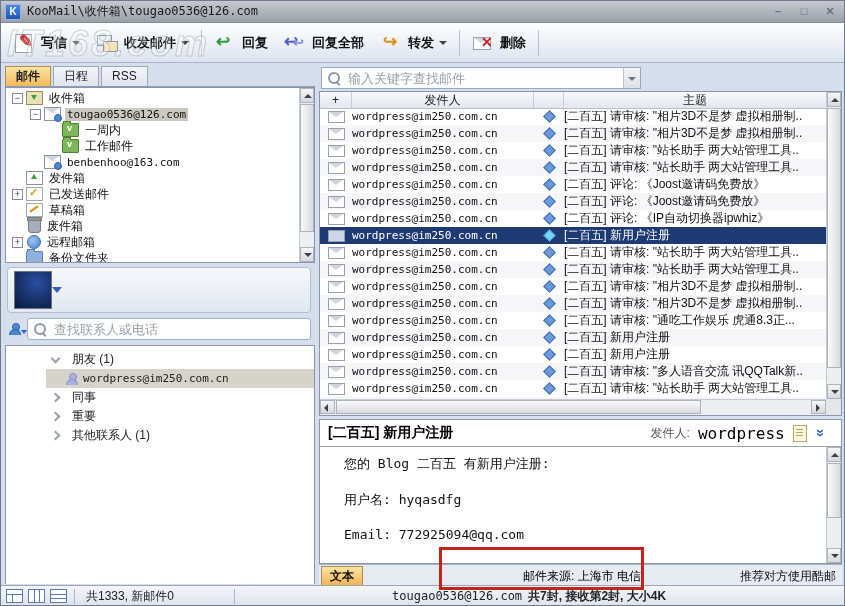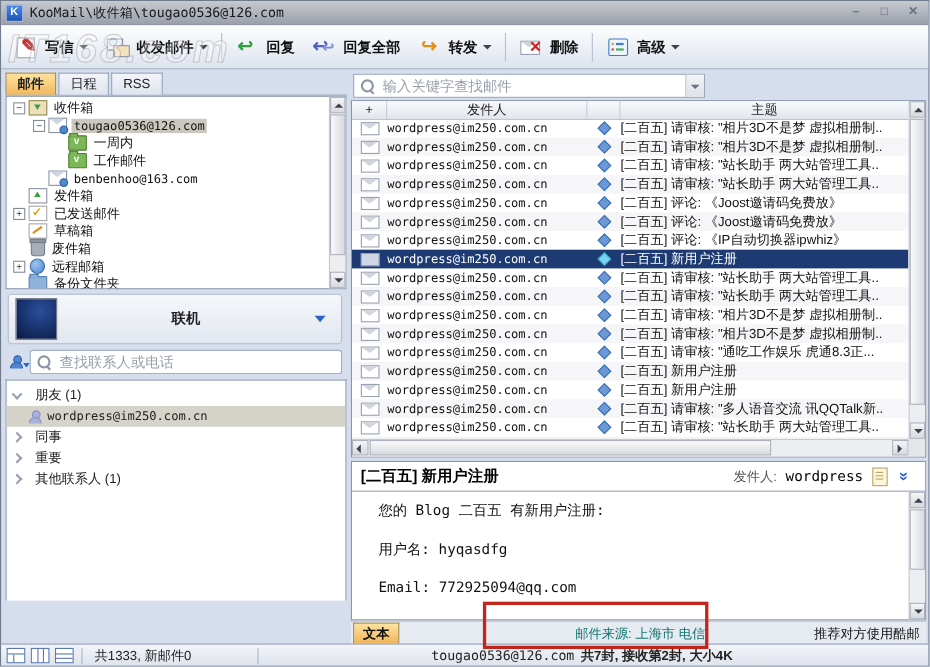--- a/index.html
+++ b/index.html
@@ -99,21 +99,21 @@
 
   #contact-search-row{position:absolute;left:6px;top:316px;width:304px;height:24px;display:flex;align-items:center;}
   #contact-person-ico{position:relative;margin:0 6px 0 2px;}
   .mini-caret{position:absolute;right:-6px;bottom:1px;border-left:3px solid transparent;border-right:3px solid transparent;border-top:4px solid #2b62c4;}
   .search-box{position:relative;flex:1;height:22px;background:#fff;border:1px solid #9fb0c8;border-radius:3px;display:flex;align-items:center;box-sizing:border-box;}
   .search-box input{border:none;outline:none;flex:1;font-size:13px;color:#0f172a;background:transparent;font-family:"Liberation Sans",sans-serif;}
   .search-box input::placeholder{color:#98a0ac;}
   .mag{flex:0 0 auto;position:relative;width:8px;height:8px;border:2px solid #8f97a6;border-radius:50%;margin:0 6px 0 6px;}
   .mag::after{content:"";position:absolute;left:7px;top:7px;width:2px;height:5px;background:#8f97a6;transform:rotate(-45deg);}
 
-  #contact-list{position:absolute;left:4px;top:344px;width:310px;height:201px;background:#fff;border:1px solid #8795ad;border-bottom:none;box-sizing:border-box;padding-top:4px;}
+  #contact-list{position:absolute;left:4px;top:344px;width:310px;height:239px;background:#fff;border:1px solid #8795ad;border-bottom:none;box-sizing:border-box;padding-top:4px;padding-left:40px;}
   .c-row{display:flex;align-items:center;height:19px;font-size:12px;color:#222;white-space:nowrap;padding-left:6px;}
   .c-row.selected{background:#d6d3ca;}
   .chev{flex:0 0 auto;width:5px;height:5px;border-right:2px solid #9aa2b2;border-bottom:2px solid #9aa2b2;margin-right:8px;}
   .chev.down{transform:rotate(45deg);margin-top:-3px;}
   .chev.right{transform:rotate(-45deg);}
   .c-indent{flex:0 0 auto;width:14px;}
   .c-label{margin-left:5px;}
   .c-label.mono{font-size:11px;}
 
   
@@ -146,31 +146,31 @@
   .tri-left{position:absolute;top:3px;left:3px;border-top:4px solid transparent;border-bottom:4px solid transparent;border-right:4px solid #3c414c;}
   .tri-right{position:absolute;top:3px;left:4px;border-top:4px solid transparent;border-bottom:4px solid transparent;border-left:4px solid #3c414c;}
   #mail-hsb .sb-thumb-h{position:absolute;left:16px;top:0;width:365px;height:14px;background:linear-gradient(#fafafc,#d9dade);border:1px solid #aeb2bc;box-sizing:border-box;}
   #mail-vsb-corner{position:absolute;right:0;bottom:0;width:15px;height:16px;background:#e4e6ea;}
 
   
   #preview{position:absolute;left:318px;top:418px;width:523px;height:145px;background:#fff;border:1px solid #8795ad;box-sizing:border-box;}
   #preview-header{position:absolute;left:0;top:0;right:0;height:27px;border-bottom:1px solid #9aa2b2;display:flex;align-items:center;padding:0 8px;box-sizing:border-box;background:#fff;}
   #preview-subject{font-size:14px;font-weight:bold;color:#000;flex:1;white-space:nowrap;overflow:hidden;}
   #preview-from-label{font-size:12px;color:#555;margin-right:8px;}
-  #preview-from-value{font-size:13px;color:#000;margin-right:8px;}
+  #preview-from-value{font-size:16px;color:#000;margin-right:8px;}
   .doc-ico{position:relative;width:12px;height:15px;background:#fdf6da;border:1px solid #b8a86a;margin-right:10px;}
   .doc-ico::after{content:"";position:absolute;left:2px;top:3px;width:7px;height:1px;background:#b8a86a;box-shadow:0 3px 0 #b8a86a,0 6px 0 #b8a86a;}
   .dbl-chev{font-size:15px;font-weight:bold;color:#2f66c8;transform:rotate(90deg);margin-right:8px;line-height:12px;}
   #preview-body{position:absolute;left:0;top:27px;right:15px;bottom:0;padding:8px 0 0 24px;overflow:hidden;font-family:"DejaVu Sans Mono","Liberation Sans",sans-serif;font-size:13px;color:#111;}
   #preview-body p{margin:0 0 18px 0;}
 
   
   #preview-strip{position:absolute;left:318px;top:563px;width:523px;height:21px;background:#e6eaf1;border-top:1px solid #aab2c2;box-sizing:border-box;}
   #format-tab{position:absolute;left:2px;top:1px;height:19px;line-height:19px;padding:0 8px;background:linear-gradient(#fde3a0,#f0b45a);border:1px solid #a98c4e;border-bottom:none;font-size:12px;font-weight:bold;color:#111;box-sizing:border-box;}
-  #origin-note{position:absolute;left:160px;top:3px;font-size:12px;color:#0f766e;padding-left:44px;}
+  #origin-note{position:absolute;left:160px;top:3px;font-size:12px;color:#000000;padding-left:44px;}
   #promo{position:absolute;right:6px;top:3px;font-size:12px;color:#111;}
   #red-box{position:absolute;left:438px;top:546px;width:199px;height:37px;border:3px solid #c4251b;z-index:40;pointer-events:none;}
 
   
   #statusbar{position:absolute;left:0;top:584px;width:100%;height:21px;background:linear-gradient(#f3f5f9,#dde2ec);border-top:1px solid #9aa5ba;display:flex;align-items:center;box-sizing:border-box;font-size:12px;color:#222;}
   .view-ico{position:relative;width:17px;height:14px;background:#fff;border:1px solid #5b79b0;margin-left:5px;box-sizing:border-box;}
   .view-ico i{position:absolute;background:#5b79b0;}
   .vi1 i.a{left:0;top:4px;width:15px;height:1px;} .vi1 i.b{left:5px;top:5px;width:1px;height:7px;}
   .vi2 i.a{left:5px;top:0;width:1px;height:12px;} .vi2 i.b{left:10px;top:0;width:1px;height:12px;}
   .vi3 i.a{left:0;top:4px;width:15px;height:1px;} .vi3 i.b{left:0;top:8px;width:15px;height:1px;}
@@ -235,31 +235,20 @@
       </div>
       <div class="tb-sep"></div>
       <div class="tb-btn">
         <span class="tb-ico ico-delete">
           <i class="env"></i>
           <span class="x">✕</span>
         </span>
         <span class="tb-label">删除</span>
       </div>
       <div class="tb-sep"></div>
-      <div class="tb-btn">
-        <span class="tb-ico ico-advanced">
-          <i class="bx"></i>
-          <i class="l1"></i>
-          <i class="l2"></i>
-          <i class="d1"></i>
-          <i class="d2"></i>
-        </span>
-        <span class="tb-label">高级</span>
-        <span class="tb-caret"></span>
-      </div>
     </div>
 
   <div id="watermark">IT168.com</div>
 
   <div id="left-tabs">
       <div class="ltab active">邮件</div>
       <div class="ltab">日程</div>
       <div class="ltab">RSS</div>
     </div>
 
@@ -327,21 +316,20 @@
         </div>
       <div class="sb-thumb" style="top:16px;height:128px;"></div>
       <div class="sb-btn down">
           <i class="tri tri-down"></i>
         </div>
     </div>
   </div>
 
   <div id="presence">
     <div id="avatar"></div>
-    <div id="presence-status">联机</div>
     <div id="presence-caret"></div>
   </div>
 
   <div id="contact-search-row">
     <span id="contact-person-ico" class="ico ico-person blue">
         <i class="mini-caret"></i>
       </span>
     <div class="search-box">
       <span class="mag"></span>
       <input type="text" placeholder="查找联系人或电话" style="">

